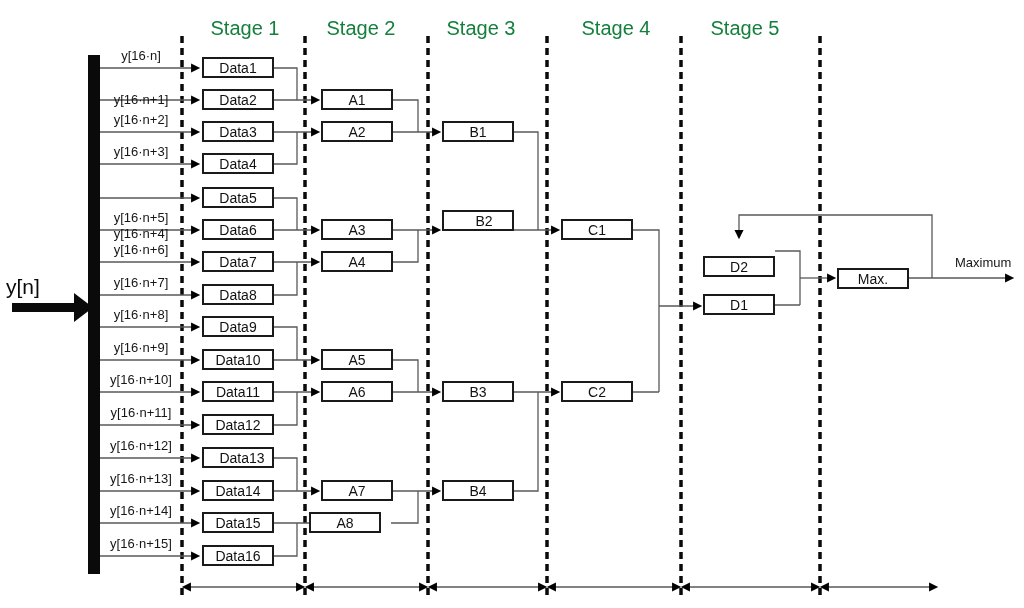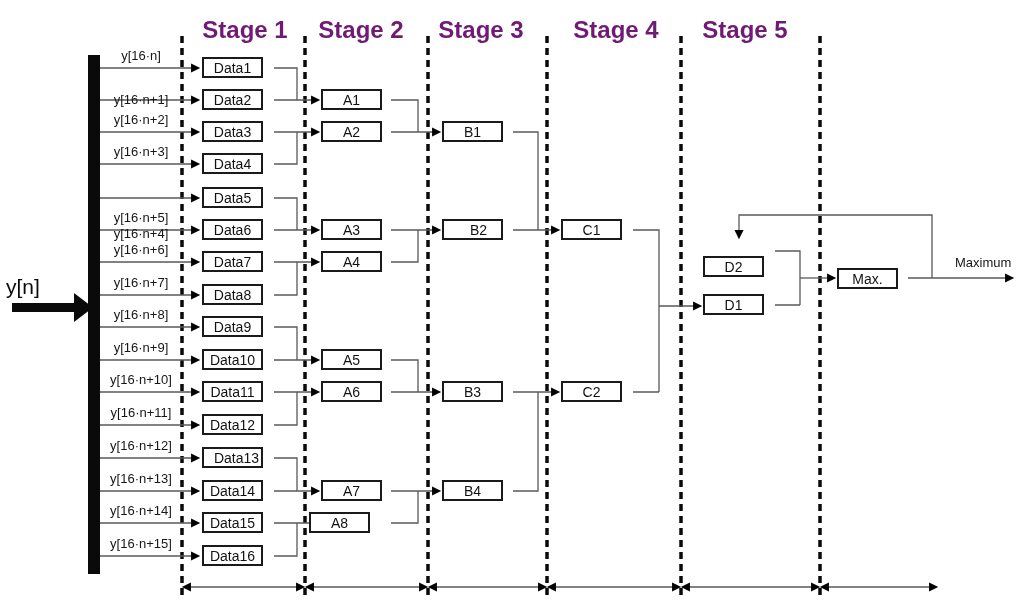--- a/index.html
+++ b/index.html
@@ -3,25 +3,25 @@
 <meta charset="utf-8">
 <style>
   html,body{margin:0;padding:0;background:#ffffff;}
   #canvas{
     position:relative;width:1024px;height:608px;background:#ffffff;
     font-family:"Liberation Sans",sans-serif;color:#111;overflow:hidden;
   }
   #wires{position:absolute;left:0;top:0;width:1024px;height:608px;}
   .thin{stroke:#595959;stroke-width:1.3;fill:none;}
   .dashed{stroke:#0a0a0a;stroke-width:3.5;fill:none;stroke-dasharray:7 5;}
-  .stage-label{position:absolute;transform:translateX(-50%);font-size:24px;
-    color:#701a75;white-space:nowrap;line-height:1.1;font-weight:bold;}
+  .stage-label{position:absolute;transform:translateX(-50%);font-size:20px;
+    color:#15803d;white-space:nowrap;line-height:1.1;}
   .input-label{position:absolute;transform:translateX(-50%);font-size:13px;
     color:#161616;white-space:nowrap;line-height:1.1;}
-  .node{position:absolute;width:61px;height:21px;box-sizing:border-box;
+  .node{position:absolute;width:72px;height:21px;box-sizing:border-box;
     border:2px solid #1a1a1a;background:#fff;display:flex;align-items:center;
     justify-content:center;font-size:14px;color:#111;}
   .ylabel{position:absolute;left:6px;top:276px;font-size:21px;color:#0a0a0a;
     line-height:1;}
   .maxout-label{position:absolute;left:955px;top:256px;font-size:13px;
     color:#161616;line-height:1;}
 </style>
 </head>
 <body>
 
@@ -144,21 +144,21 @@
       <div class="node" style="left: 202px; top: 545px;">Data16</div>
       <div class="node" style="left: 321px; top: 89px;">A1</div>
       <div class="node" style="left: 321px; top: 121px;">A2</div>
       <div class="node" style="left: 321px; top: 219px;">A3</div>
       <div class="node" style="left: 321px; top: 251px;">A4</div>
       <div class="node" style="left: 321px; top: 349px;">A5</div>
       <div class="node" style="left: 321px; top: 381px;">A6</div>
       <div class="node" style="left: 321px; top: 480px;">A7</div>
       <div class="node" style="left: 309px; top: 512px;">A8</div>
       <div class="node" style="left: 442px; top: 121px;">B1</div>
-      <div class="node" style="left: 442px; top: 219px; padding-left: 12px;">B2</div>
+      <div class="node" style="left: 442px; top: 210px; padding-left: 12px;">B2</div>
       <div class="node" style="left: 442px; top: 381px;">B3</div>
       <div class="node" style="left: 442px; top: 480px;">B4</div>
       <div class="node" style="left: 561px; top: 219px;">C1</div>
       <div class="node" style="left: 561px; top: 381px;">C2</div>
       <div class="node" style="left: 703px; top: 256px;">D2</div>
       <div class="node" style="left: 703px; top: 294px;">D1</div>
       <div class="node" style="left: 837px; top: 268px;">Max.</div>
     </div>
 </div>
 

